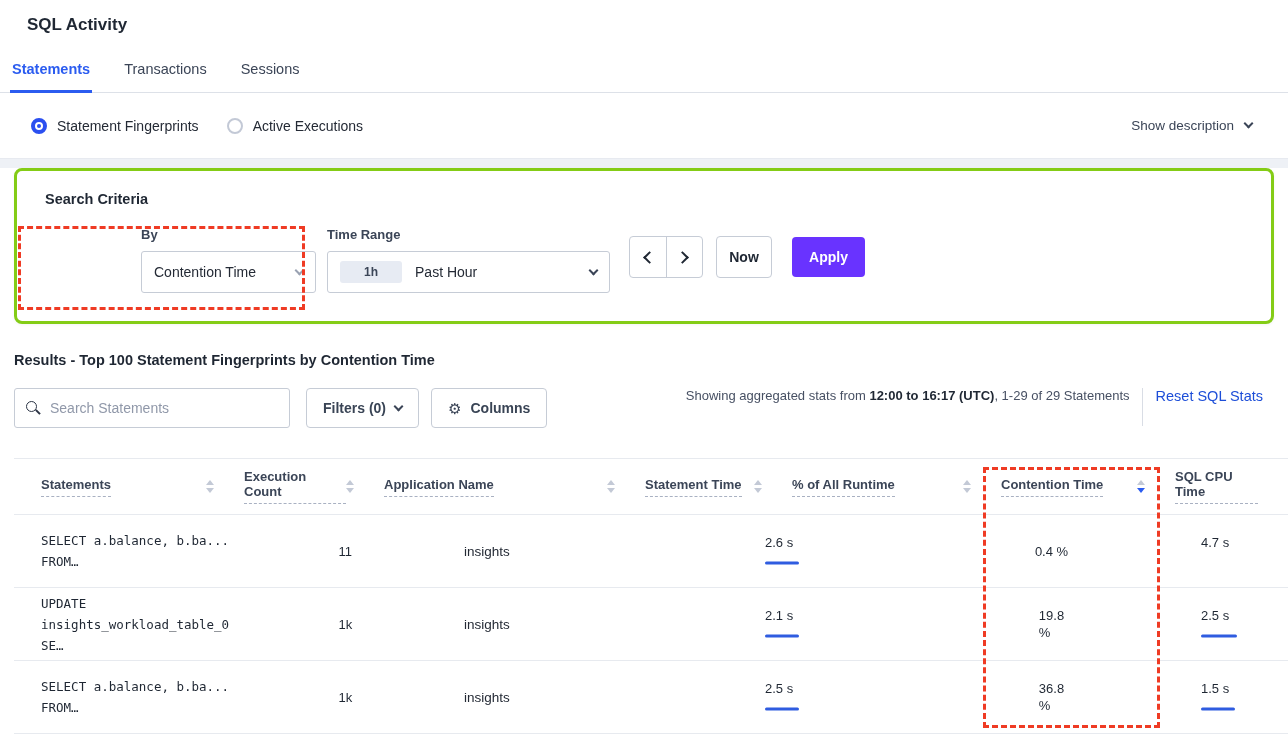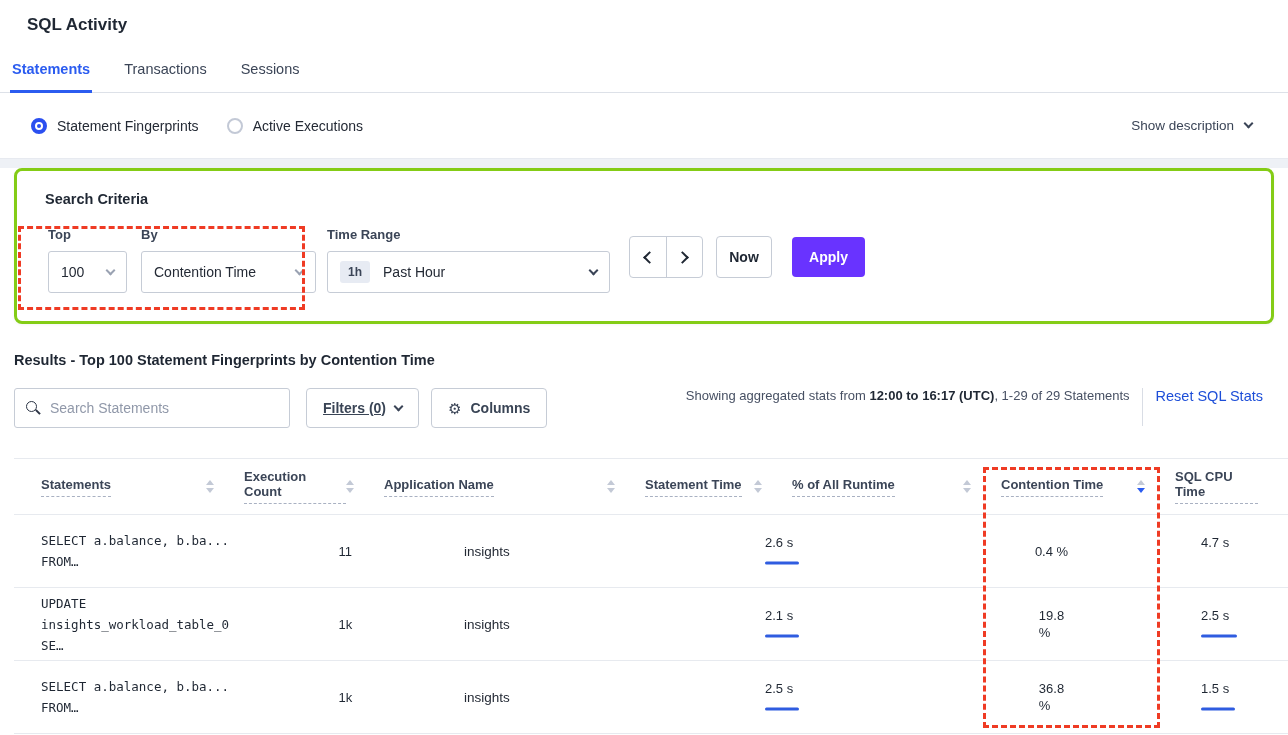--- a/index.html
+++ b/index.html
@@ -32,21 +32,21 @@
   .card { position:relative; margin:0 14px; height:156px; background:#fff;
     border:3px solid #84cc16; border-radius:8px; box-shadow:0 1px 3px rgba(40,50,70,.05); }
   .card-heading { position:absolute; left:28px; top:20px; font-size:14.5px; font-weight:700; color:#1f2733; }
   .fgroup { position:absolute; top:56px; }
   .fgroup .flabel { font-size:13px; font-weight:700; color:#3b4557; display:block; }
   .g-top { left:31px; }  .g-by { left:124px; }  .g-time { left:310px; }
   .select { margin-top:9px; height:42px; display:flex; align-items:center; justify-content:space-between;
     padding:0 12px; border:1px solid #c6ccd6; border-radius:3px; background:#fff; font-size:14px; color:#242a35; cursor:pointer; }
   .g-top .select { width:79px; }  .g-by .select { width:175px; }  .g-time .select { width:283px; }
   .time-left { display:flex; align-items:center; gap:13px; }
-  .badge { background:#e7ebf3; border-radius:3px; font-size:12px; font-weight:700; color:#3b4557; padding:4px 8px; }
+  .badge { background:#e7ebf3; border-radius:3px; font-size:12px; font-weight:700; color:#3b4557; padding:4px 24px; }
   .chev { display:inline-block; width:7px; height:7px; border-right:2px solid #9aa2b2; border-bottom:2px solid #9aa2b2; transform:rotate(45deg); margin-top:-4px; }
   .chev.dark { border-color:#3b4557; }
   .arrow-group { position:absolute; left:612px; top:65px; width:74px; height:42px; display:flex;
     border:1px solid #c6ccd6; border-radius:4px; background:#fff; overflow:hidden; }
   .arrow-btn { flex:1; display:flex; align-items:center; justify-content:center; cursor:pointer; }
   .arrow-btn:first-child { border-right:1px solid #c6ccd6; }
   .chev-big { display:inline-block; width:9px; height:9px; border-right:2.5px solid #1f2733; border-bottom:2.5px solid #1f2733; }
   .chev-big.left { transform:rotate(135deg); margin-left:4px; }
   .chev-big.right { transform:rotate(-45deg); margin-right:4px; }
   .now-btn { position:absolute; left:699px; top:65px; width:56px; height:42px; border:1px solid #c6ccd6; border-radius:4px;
@@ -59,21 +59,21 @@
   .controls { display:flex; align-items:flex-start; margin:20px 14px 0 14px; }
   .search-box { width:276px; height:40px; display:flex; align-items:center; gap:9px; padding:0 11px;
     border:1px solid #c6ccd6; border-radius:3px; background:#fff; }
   .search-box input { border:none; outline:none; width:100%; font-size:14px; font-family:inherit; color:#242a35; background:transparent; }
   .search-box input::placeholder { color:#9098a9; }
   .mag { position:relative; width:15px; height:15px; flex:none; }
   .mag::before { content:""; position:absolute; left:0; top:0; width:9px; height:9px; border:1.8px solid #2b3445; border-radius:50%; }
   .mag::after { content:""; position:absolute; left:9px; top:10px; width:6px; height:1.8px; background:#2b3445; transform:rotate(45deg); }
   .btn { height:40px; display:flex; align-items:center; gap:9px; padding:0 16px;
     border:1px solid #c6ccd6; border-radius:4px; background:#fff; font-size:14px; font-weight:700; color:#394455; cursor:pointer; }
-  .filters-btn { margin-left:16px;text-decoration:underline; }
+  .filters-btn { margin-left:16px; }
   .columns-btn { margin-left:12px; }
   .gear { font-size:15px; font-weight:400; color:#3b4557; line-height:1; }
   .stats { margin-left:auto; font-size:13px; color:#475063; white-space:nowrap; }
   .stats b { color:#1f2733; }
   .vdivider { width:1px; height:38px; background:#d9dde5; margin:0 13px 0 12px; }
   .reset-link { font-size:14.5px; color:#1d4ed8; white-space:nowrap; padding-right:11px; cursor:pointer; }
 
   
   .tbl { margin:30px 0 0 14px; width:1274px; border-top:1px solid #e7eaef; }
   .trow { display:grid; grid-template-columns:230px 140px 261px 147px 209px 174px 113px; border-bottom:1px solid #e7eaef; }
@@ -134,27 +134,20 @@
     <span>Show description</span>
     <span class="chev dark"></span>
   </div>
 </div>
 
 <div class="gray-strip"></div>
 
 <section class="card">
   <div class="card-heading">Search Criteria</div>
 
-  <div class="fgroup g-top">
-    <span class="flabel">Top</span>
-    <div class="select">
-      <span>100</span>
-      <span class="chev"></span>
-    </div>
-  </div>
 
   <div class="fgroup g-by">
     <span class="flabel">By</span>
     <div class="select">
       <span>Contention Time</span>
       <span class="chev"></span>
     </div>
   </div>
 
   <div class="fgroup g-time">

